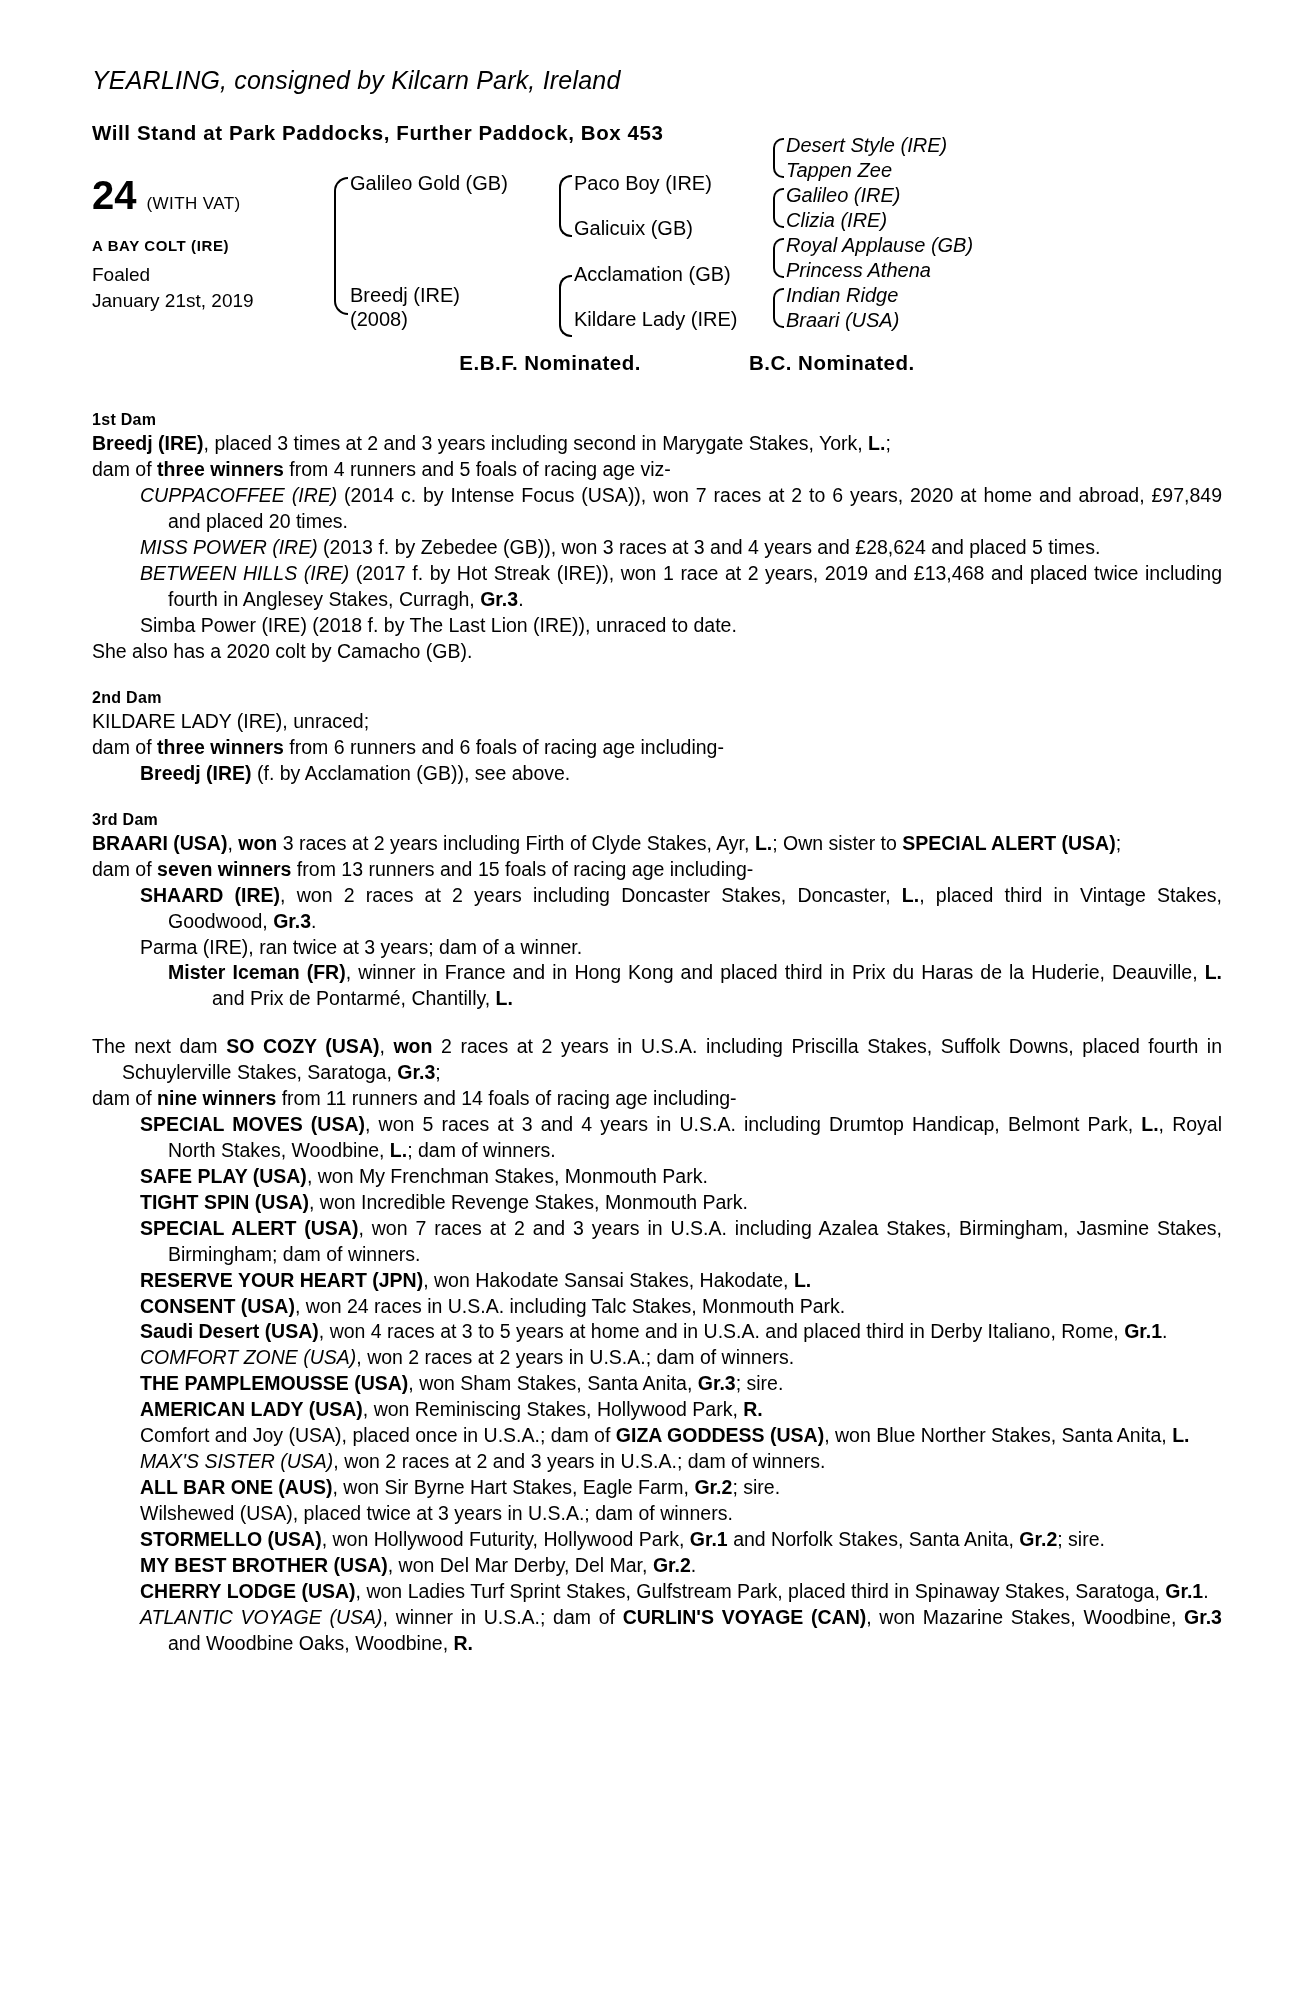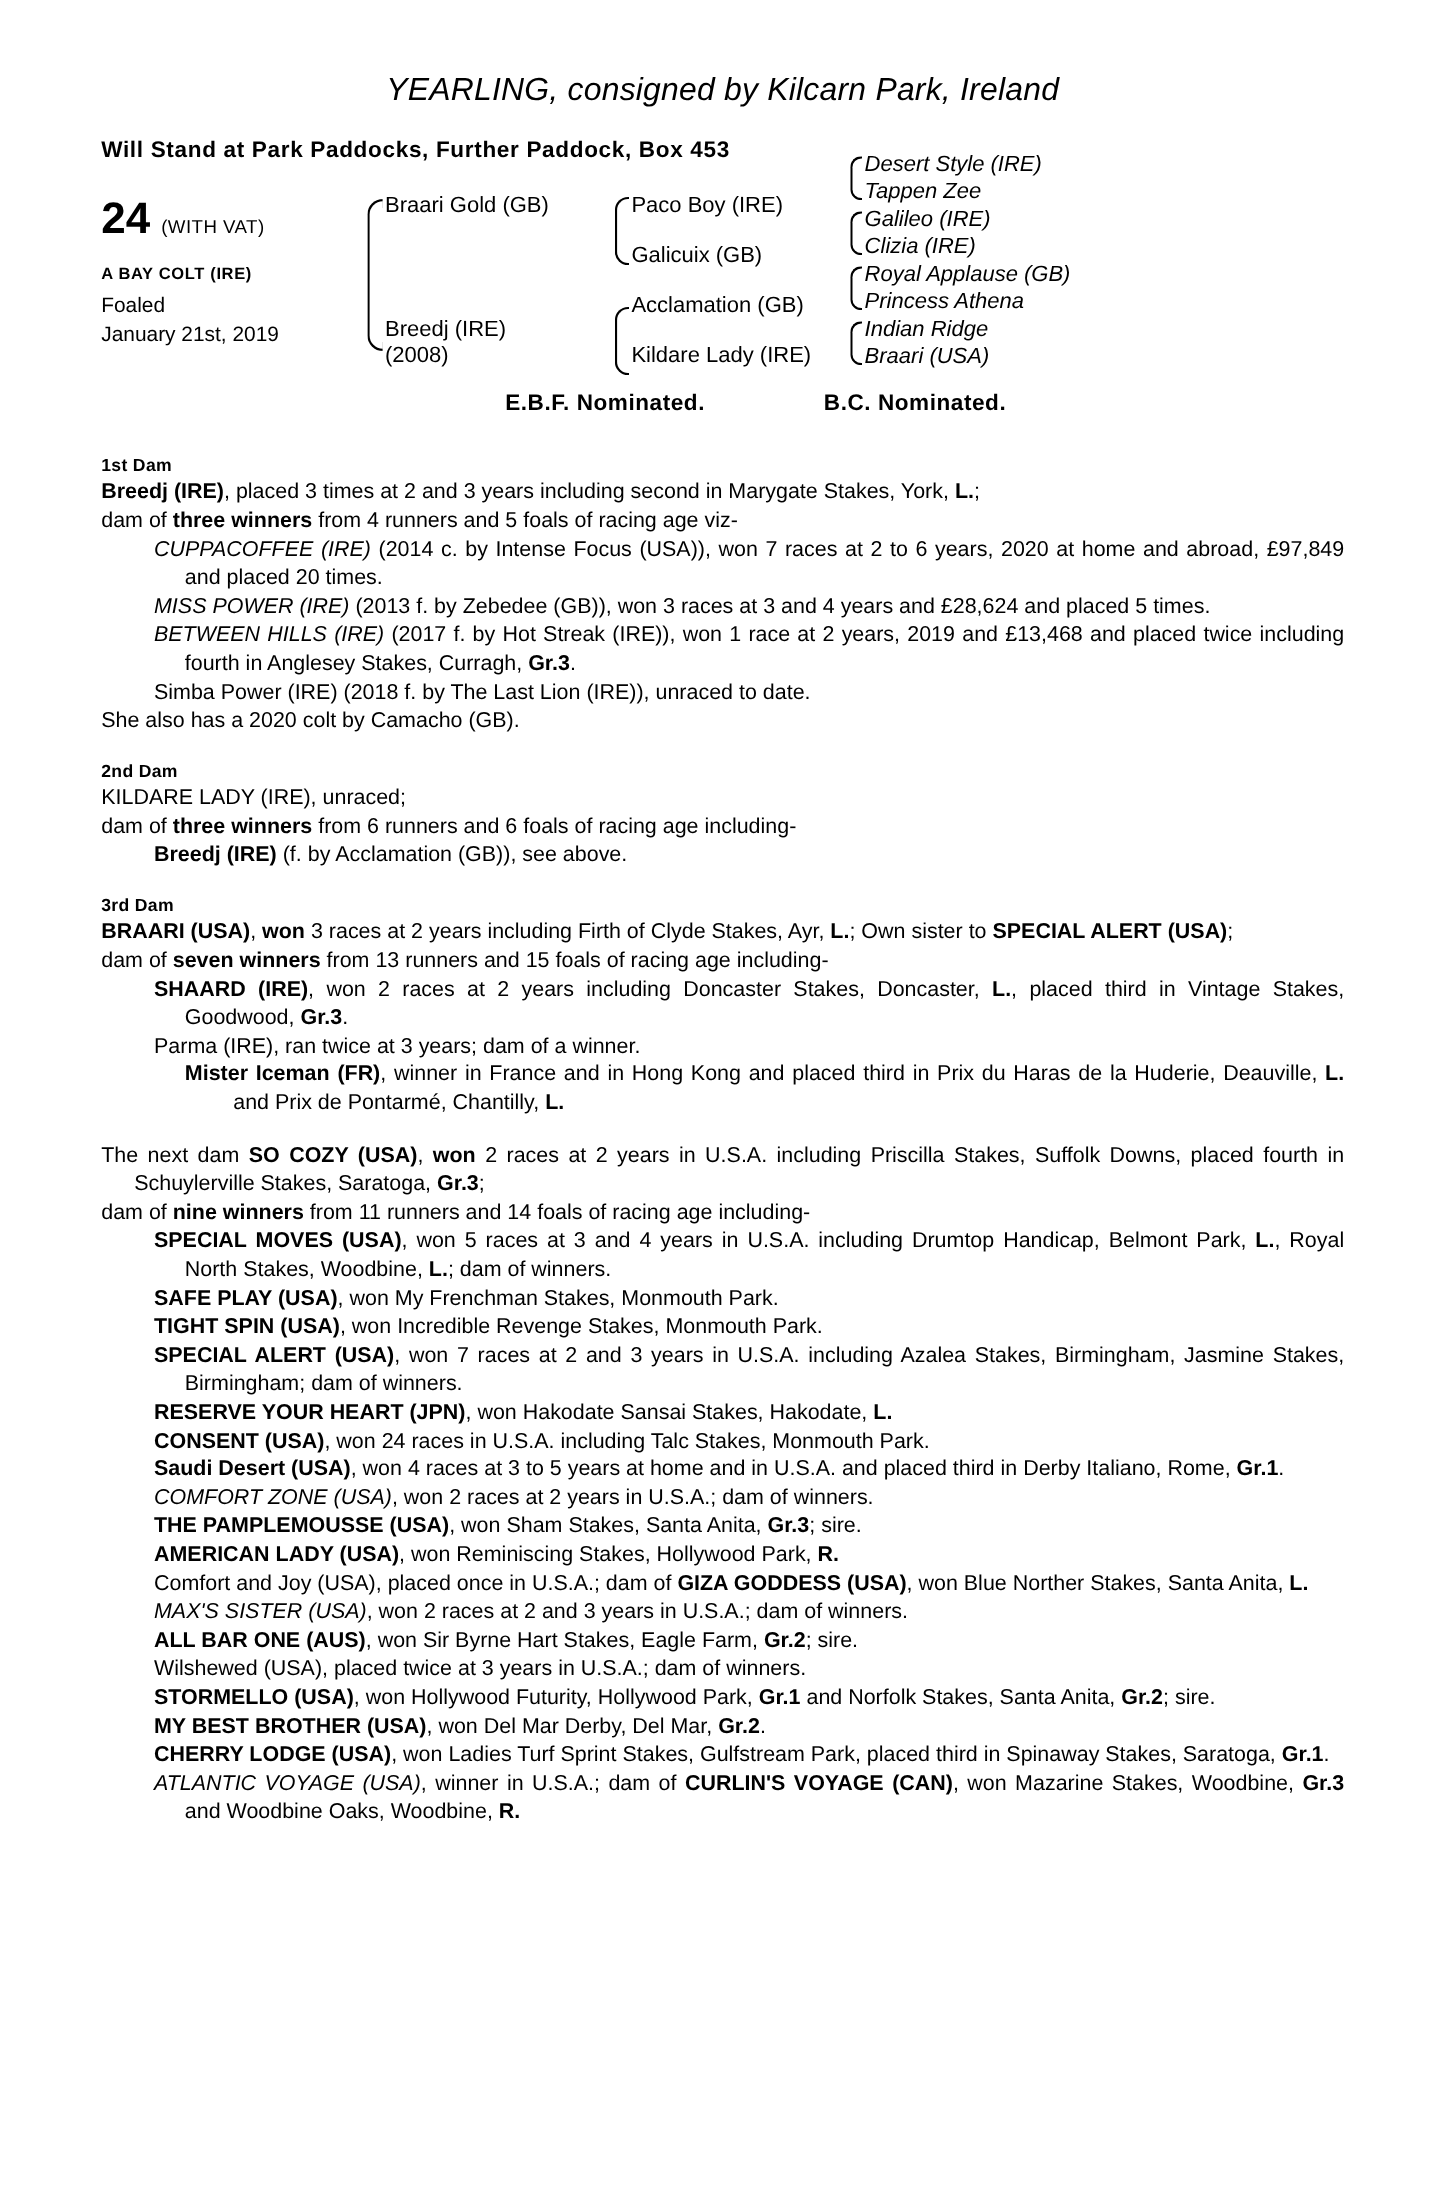--- a/index.html
+++ b/index.html
@@ -14,23 +14,23 @@
     color: #000000;
   }
   .page {
     width: 1314px;
     min-height: 2000px;
     box-sizing: border-box;
     padding: 56px 92px 20px 92px;
     position: relative;
   }
   .header-title {
-    text-align: center;
+    text-align: left;
     font-style: italic;
-    font-size: 29px;
+    font-size: 25px;
     margin: 10px 0 26px 0;
     letter-spacing: 0.2px;
   }
   .stand-line {
     font-weight: bold;
     font-size: 20.5px;
     letter-spacing: 0.6px;
     margin: 0 0 26px 0;
   }
   
@@ -224,21 +224,21 @@
         <div>Foaled</div>
         <div>January 21st, 2019</div>
       </div>
     </div>
 
     <div class="brace-col">
       <div class="big-brace"></div>
     </div>
 
     <div class="gen2">
-      <div>Braari Gold (GB)</div>
+      <div>Galileo Gold (GB)</div>
       <div class="gen2-2nd">
         <div>Breedj (IRE)</div>
         <div>(2008)</div>
       </div>
     </div>
 
     <div class="stack4">
       <div class="mid-brace"></div>
       <div class="mid-brace"></div>
     </div>

